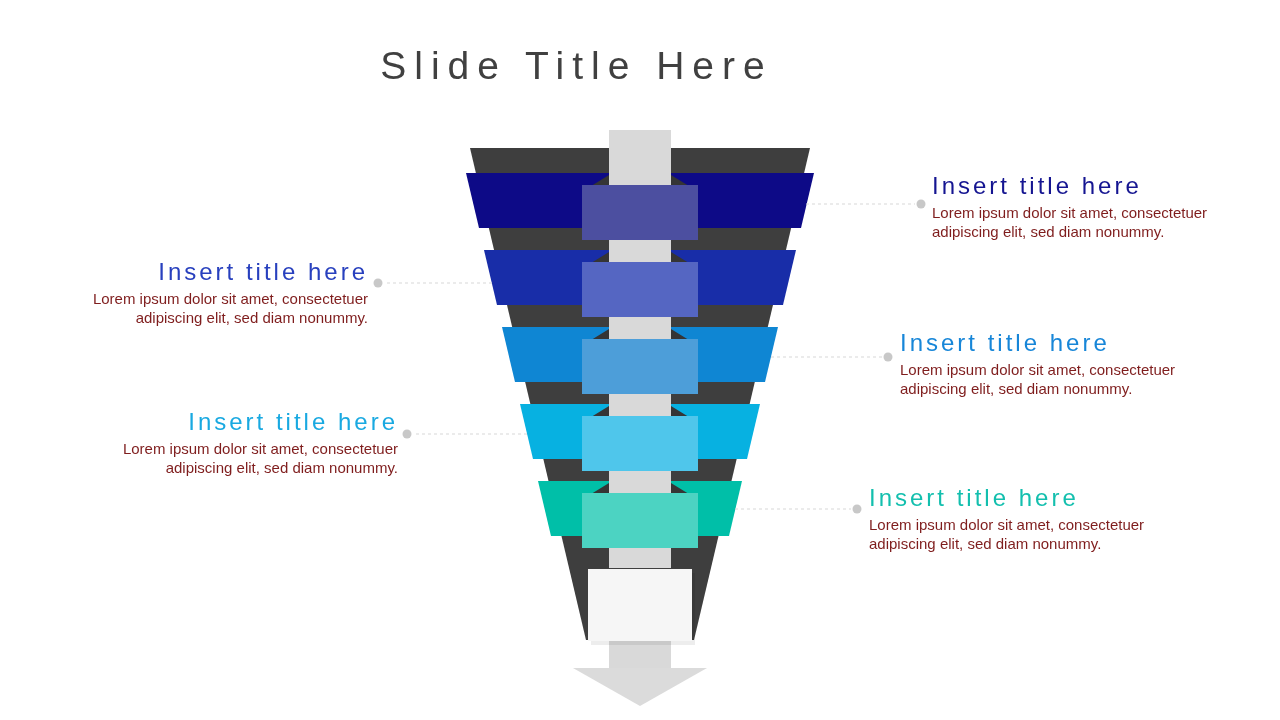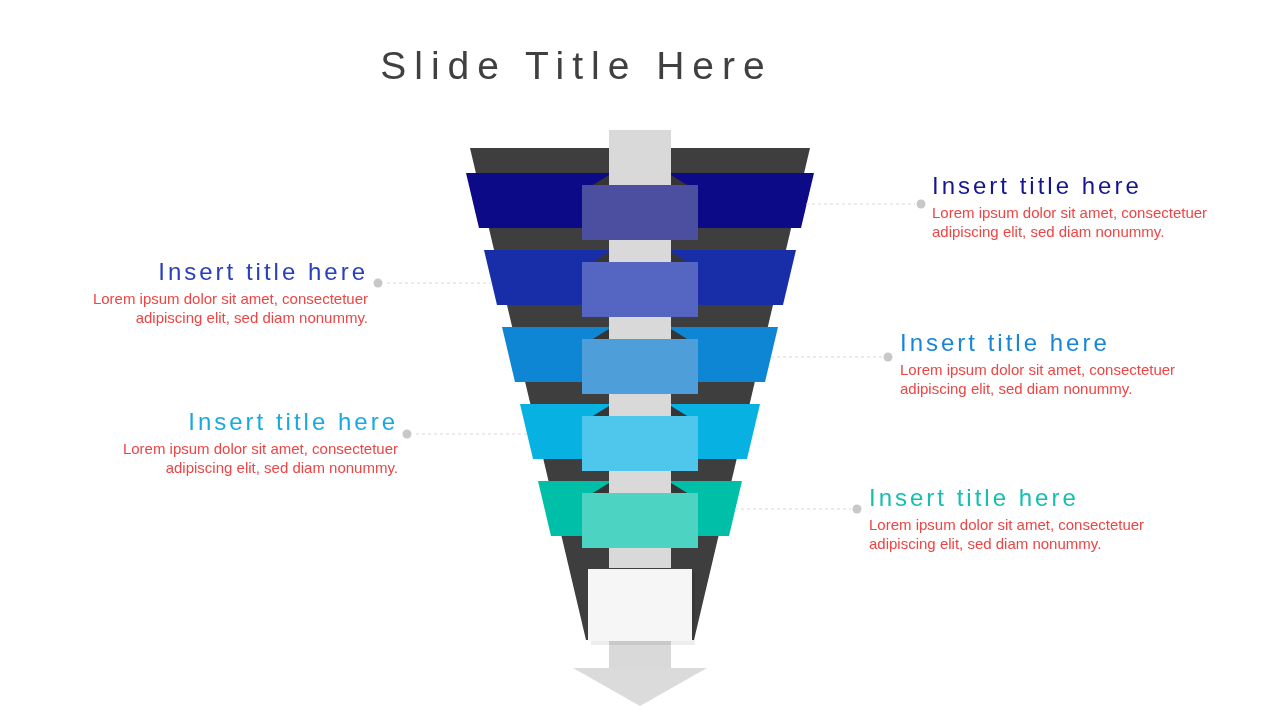--- a/index.html
+++ b/index.html
@@ -17,21 +17,21 @@
   .diagram-svg{position:absolute;left:0;top:0;}
   .callout{position:absolute;}
   .callout.left{text-align:right;}
   .callout.right{text-align:left;}
   .callout-title{
     font-size:24px;font-weight:400;letter-spacing:3px;
     line-height:24px;white-space:nowrap;
   }
   .callout-body{
     margin-top:5px;
-    font-size:15px;line-height:19px;color:#ef4444;
+    font-size:15px;line-height:19px;color:#7f1d1d;
   }
 </style>
 </head>
 <body>
 
 <div class="slide-title" style="color: rgb(64, 64, 64);">Slide Title Here</div>
 
 <svg class="diagram-svg" width="1280" height="720" viewBox="0 0 1280 720">
 
   <g>

